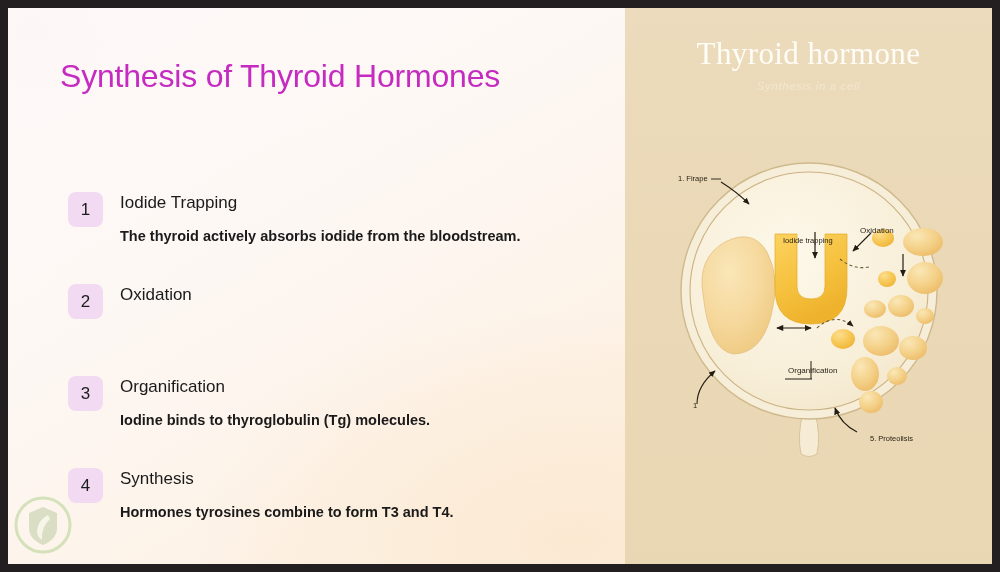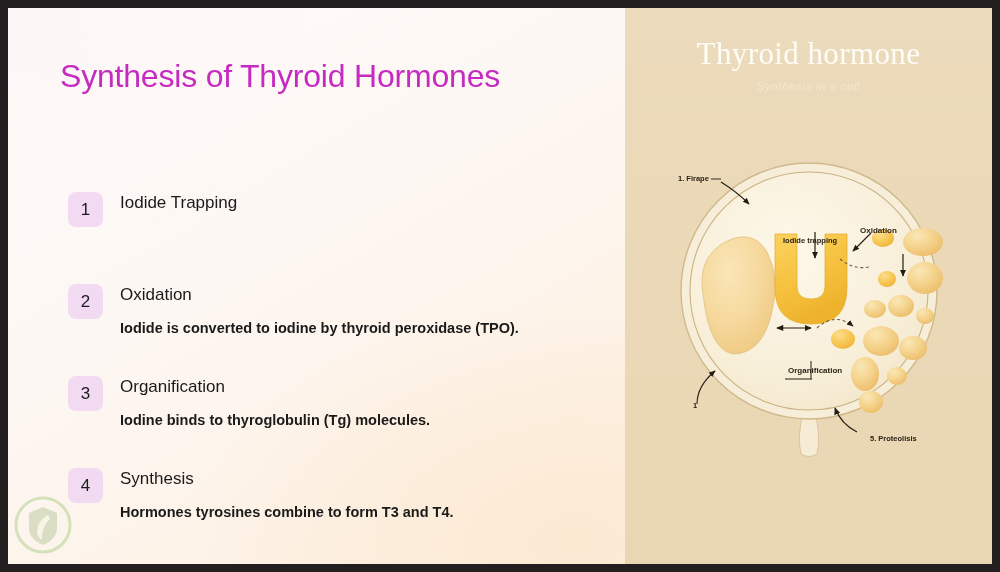--- a/index.html
+++ b/index.html
@@ -142,21 +142,20 @@
     opacity: 0.82;
     filter: blur(0.7px);
   }
 
   .diagram {
     position: absolute;
     left: 0;
     top: 128px;
     width: 367px;
     height: 330px;
-    font-weight: bold;
   }
   .diagram svg { display: block; }
 
   .dlabel {
     position: absolute;
     font-family: "Liberation Sans", sans-serif;
     color: #2b2318;
     white-space: nowrap;
     filter: blur(0.25px);
   }
@@ -175,26 +174,26 @@
 
     <div class="left-panel">
 
       <div class="slide-title">Synthesis of Thyroid Hormones</div>
 
       <div class="steps">
 
         <div class="step">
           <div class="step-badge">1</div>
           <div class="step-heading">Iodide Trapping</div>
+          <div class="step-desc">The thyroid actively absorbs iodide from the bloodstream.</div>
         </div>
 
         <div class="step">
           <div class="step-badge">2</div>
           <div class="step-heading">Oxidation</div>
-          <div class="step-desc">Iodide is converted to iodine by thyroid peroxidase (TPO).</div>
         </div>
 
         <div class="step">
           <div class="step-badge">3</div>
           <div class="step-heading">Organification</div>
           <div class="step-desc">Iodine binds to thyroglobulin (Tg) molecules.</div>
         </div>
 
         <div class="step">
           <div class="step-badge">4</div>

